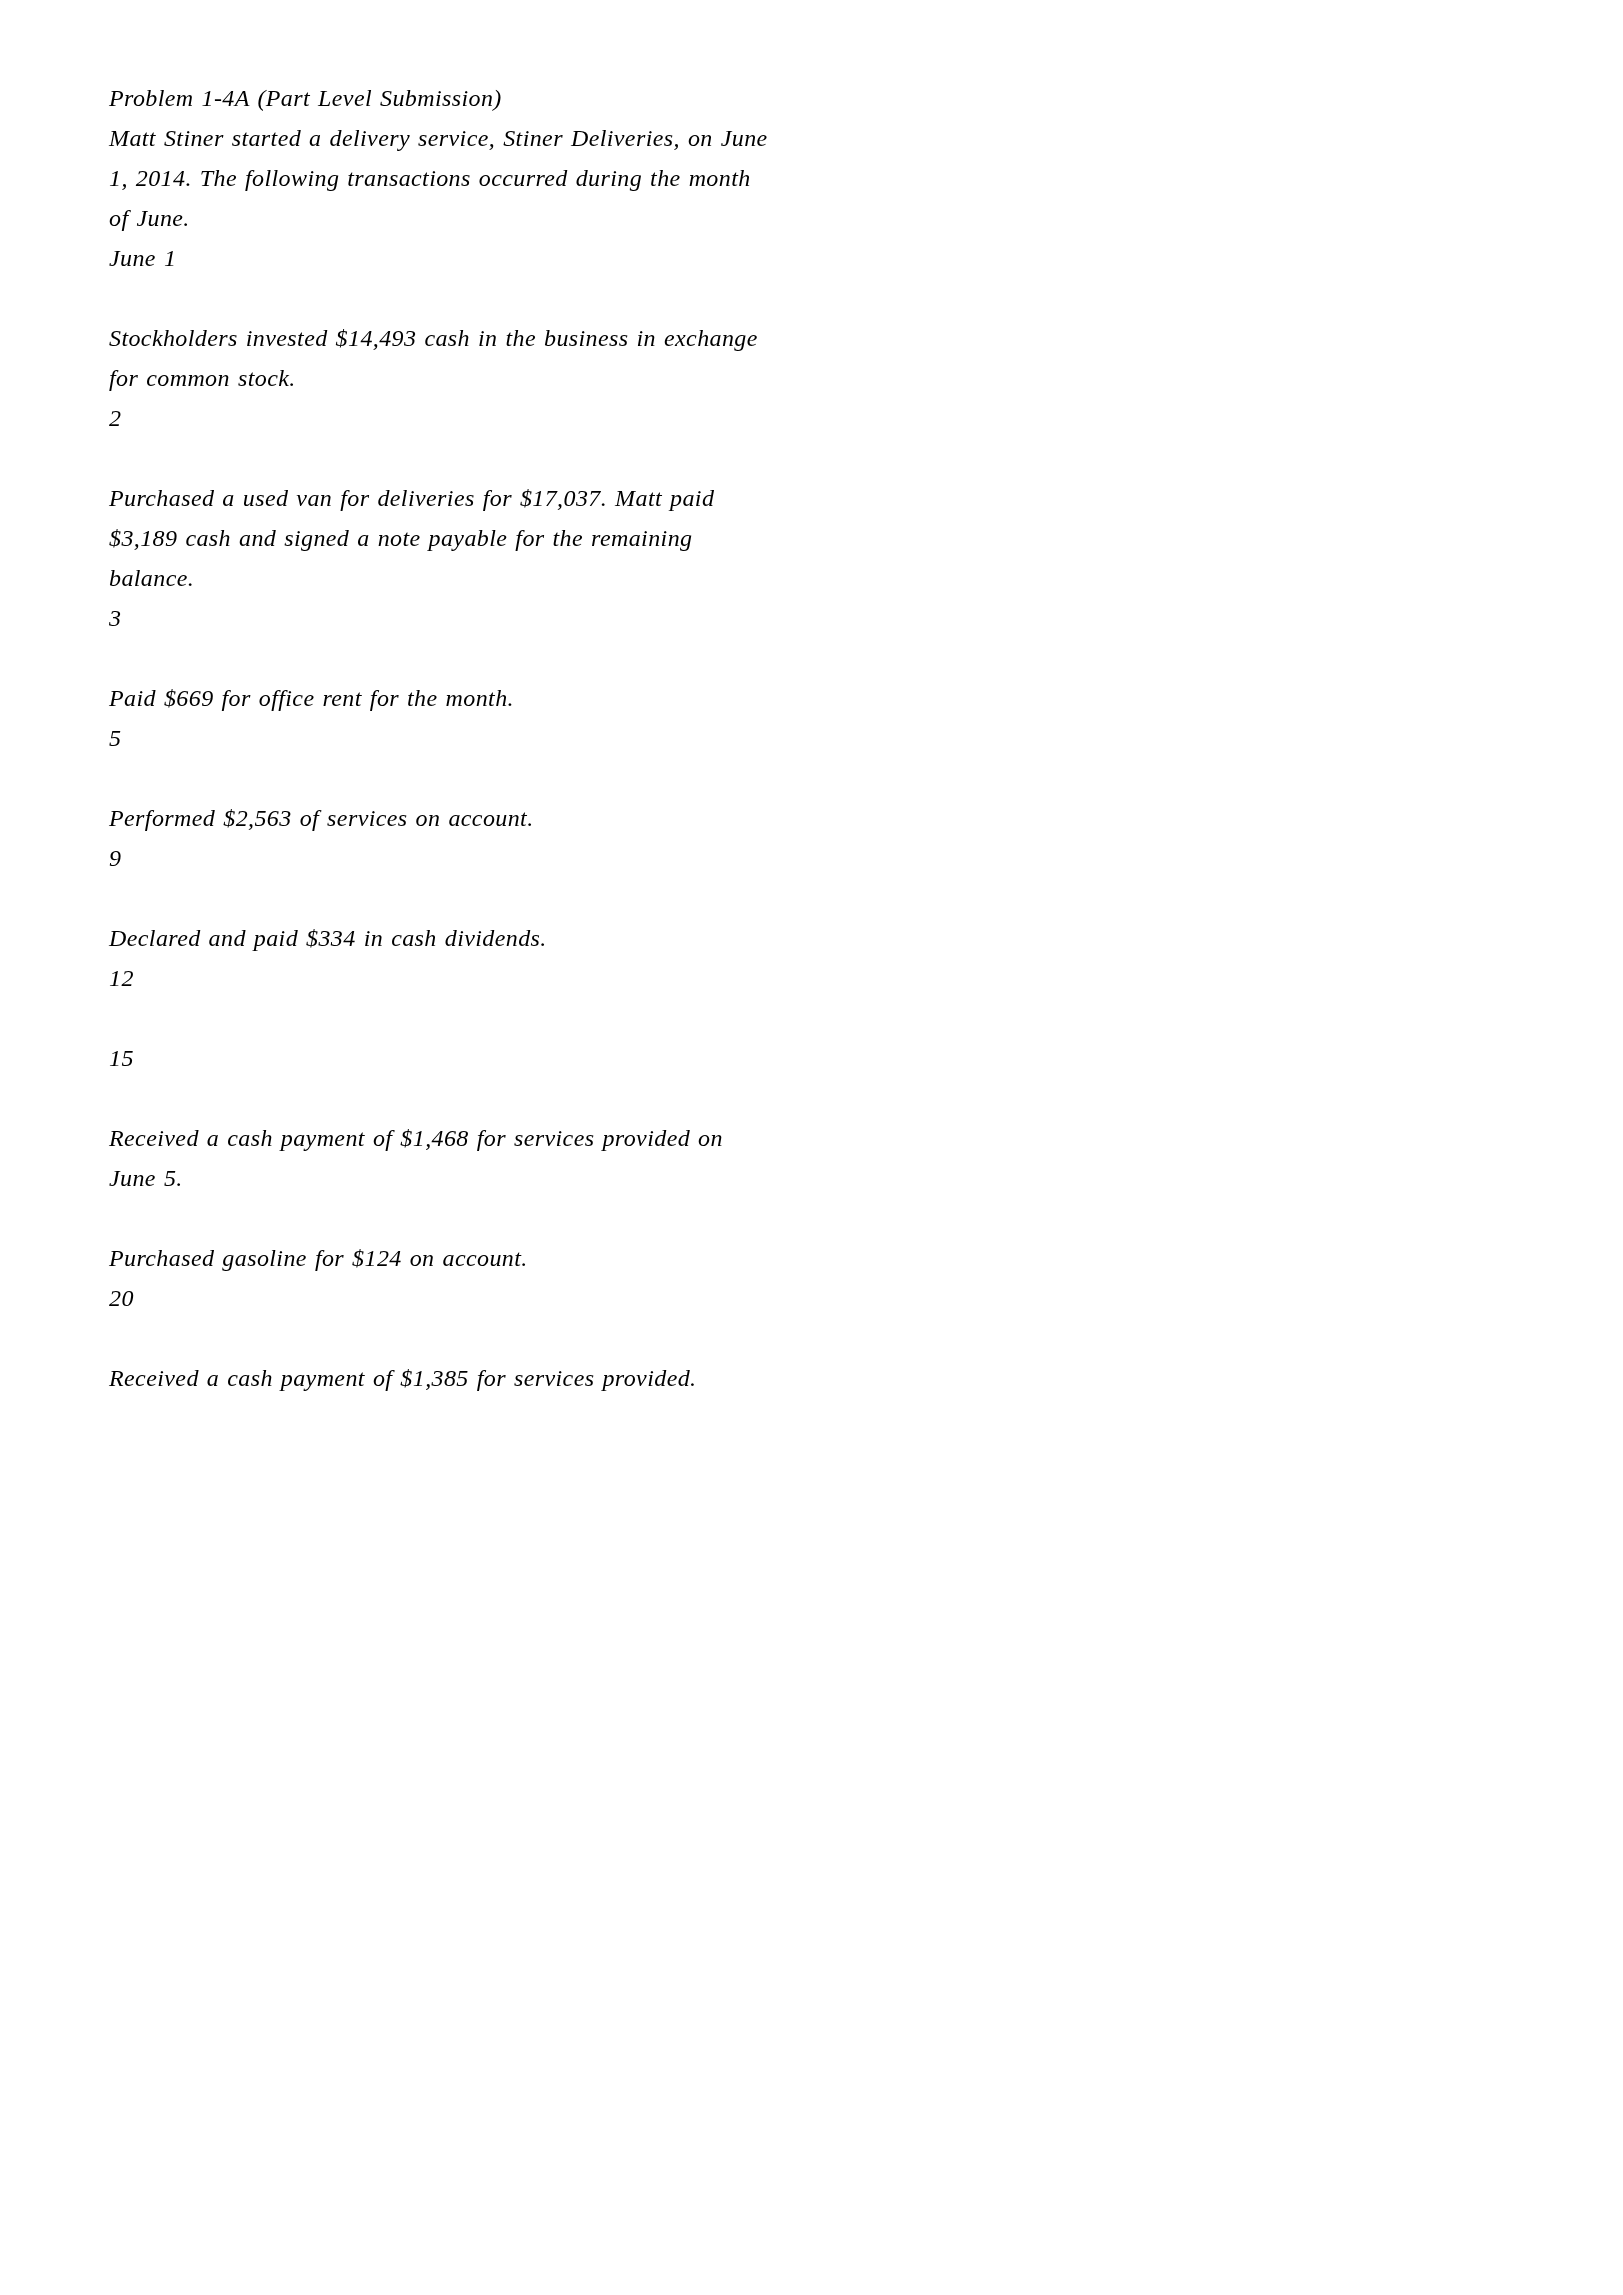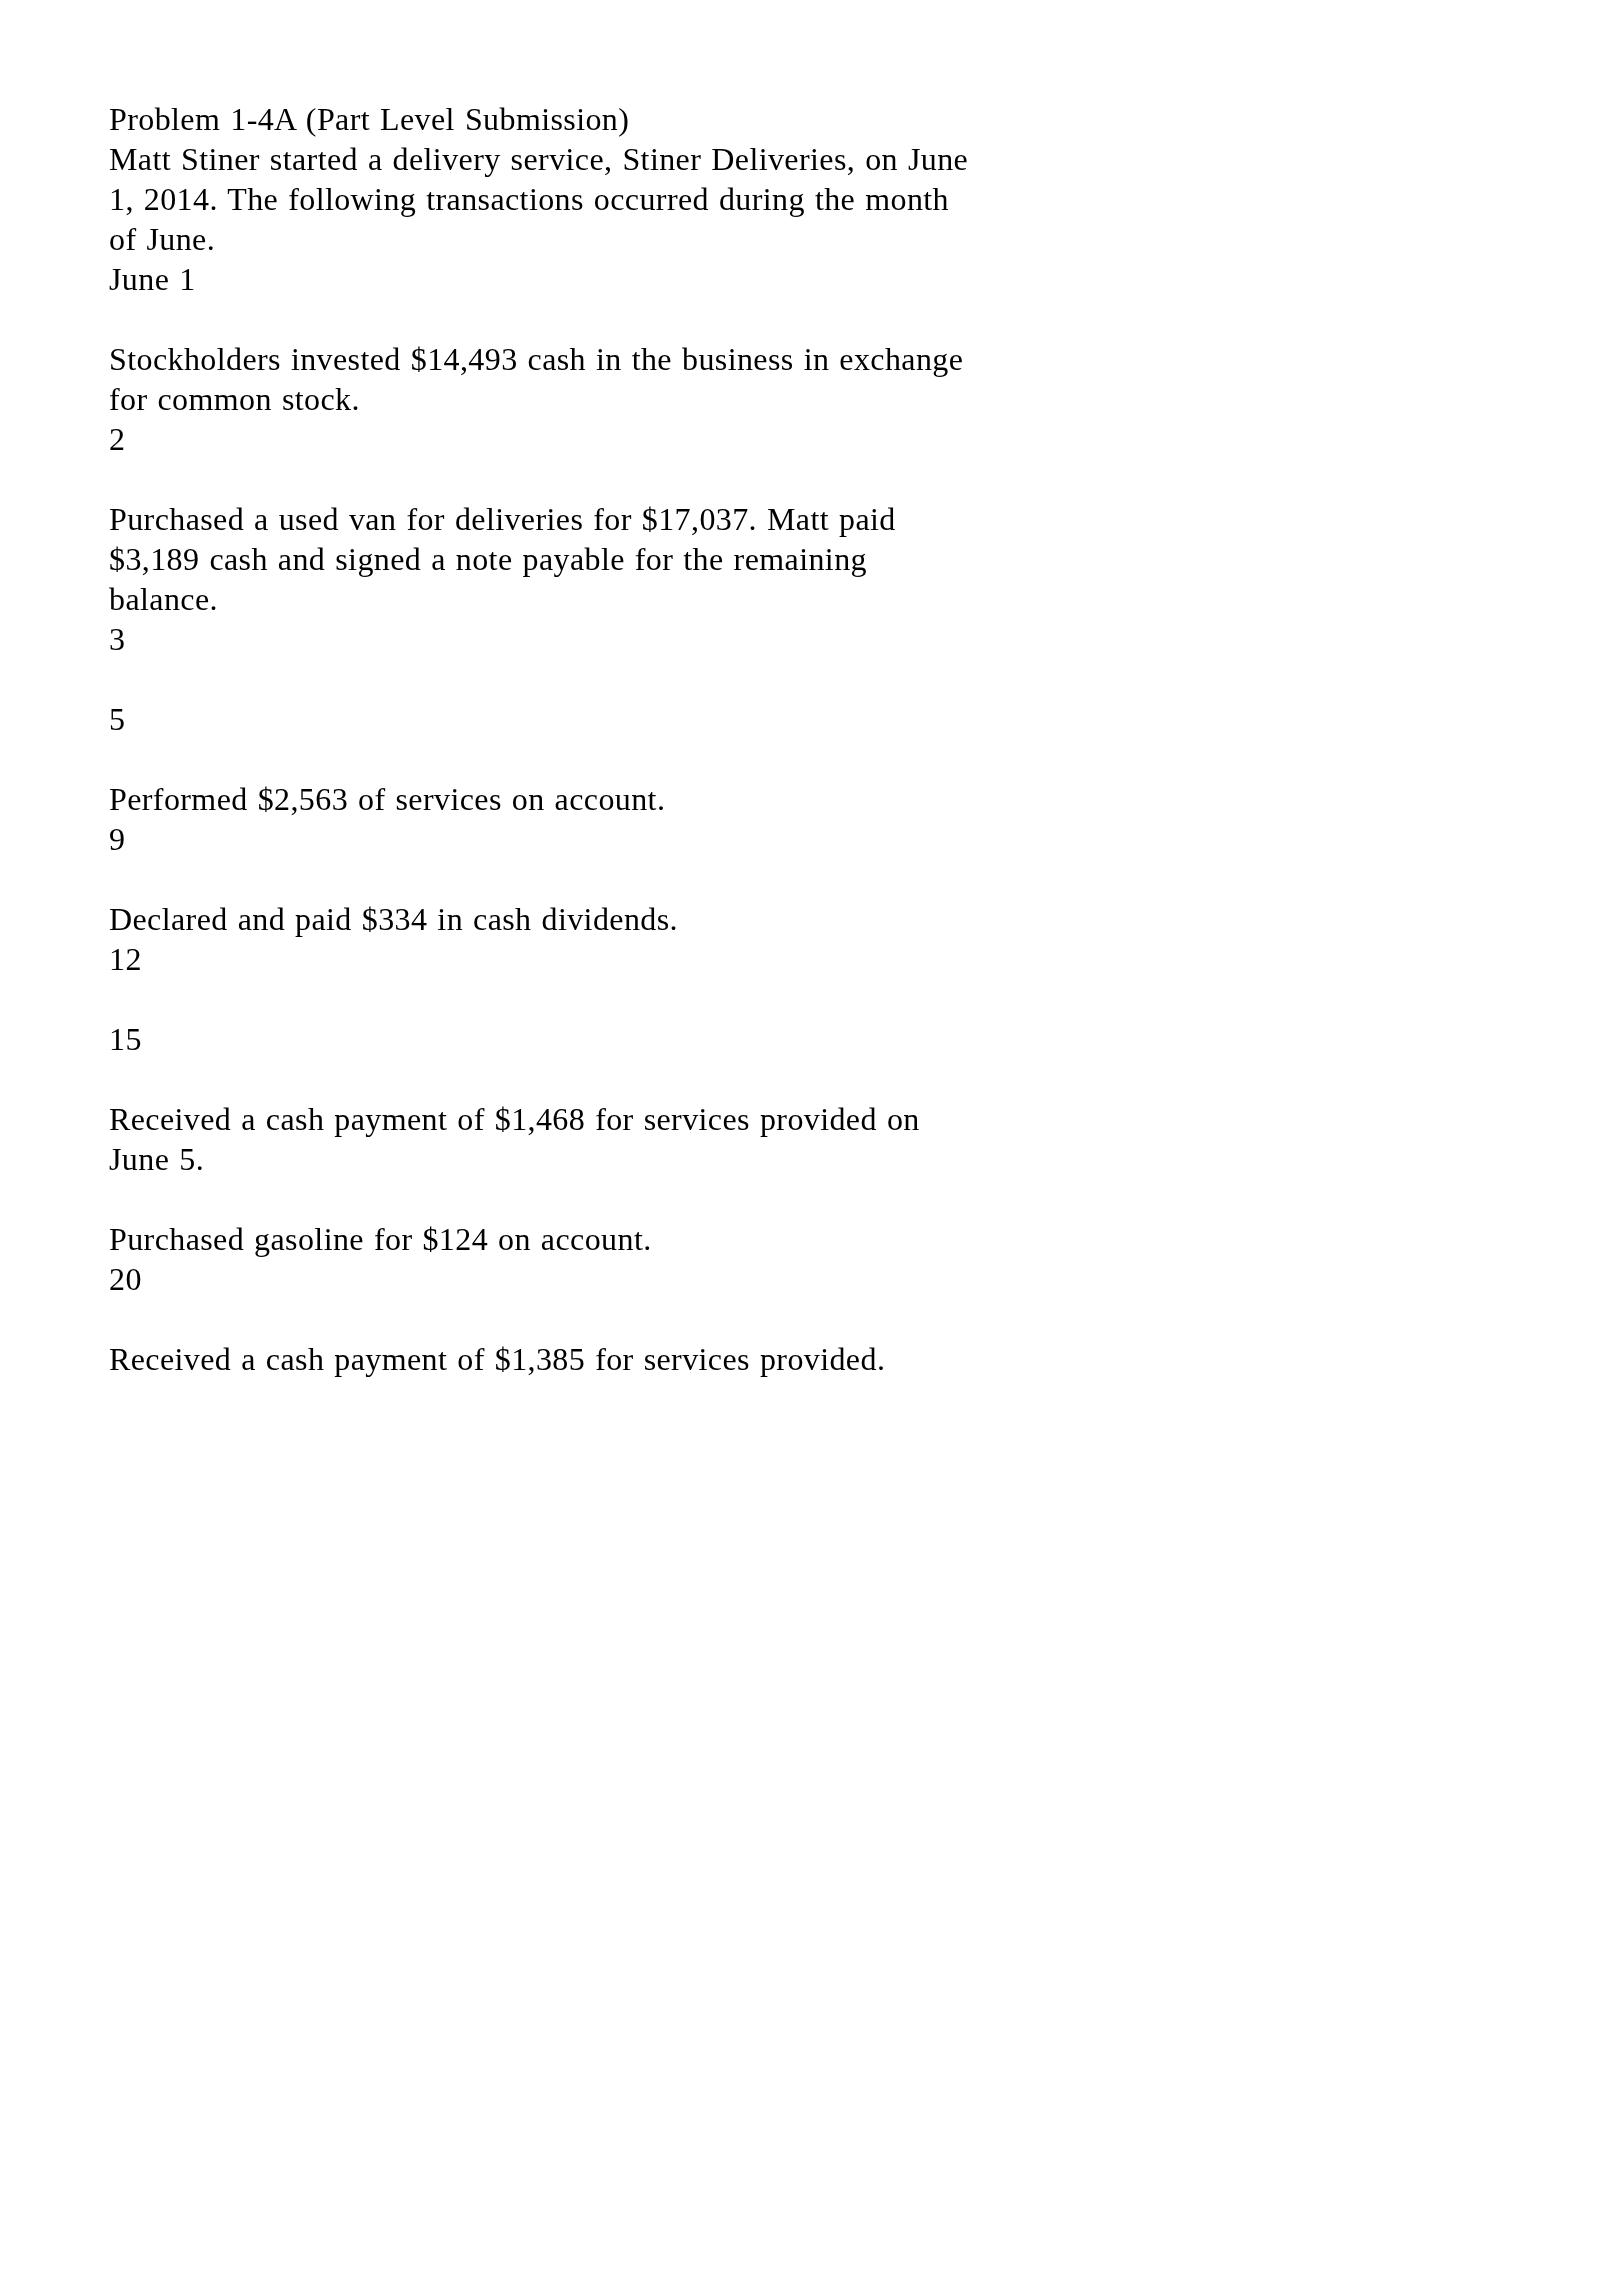--- a/index.html
+++ b/index.html
@@ -9,25 +9,26 @@
   body {
     width: 1623px;
     height: 2295px;
     background: #ffffff;
     color: #000000;
     font-family: "Liberation Serif", "DejaVu Serif", serif;
     overflow: hidden;
   }
   .doc {
     box-sizing: border-box;
-    padding: 99px 48px 0 109px;
-    font-size: 32px;
+    padding: 78px 48px 0 109px;
+    font-size: 24px;
     line-height: 40px;
     letter-spacing: 0.4px;
     word-spacing: 1.6px;
+    font-style: italic;
   }
   .title,
   .line {
     min-height: 40px;
     white-space: nowrap;
   }
 </style>
 </head>
 <body>
 
@@ -40,20 +41,21 @@
     <div class="line"></div>
     <div class="line">Stockholders invested $14,493 cash in the business in exchange</div>
     <div class="line">for common stock.</div>
     <div class="line">2</div>
     <div class="line"></div>
     <div class="line">Purchased a used van for deliveries for $17,037. Matt paid</div>
     <div class="line">$3,189 cash and signed a note payable for the remaining</div>
     <div class="line">balance.</div>
     <div class="line">3</div>
     <div class="line"></div>
+    <div class="line">Paid $669 for office rent for the month.</div>
     <div class="line">5</div>
     <div class="line"></div>
     <div class="line">Performed $2,563 of services on account.</div>
     <div class="line">9</div>
     <div class="line"></div>
     <div class="line">Declared and paid $334 in cash dividends.</div>
     <div class="line">12</div>
     <div class="line"></div>
     <div class="line">15</div>
     <div class="line"></div>

